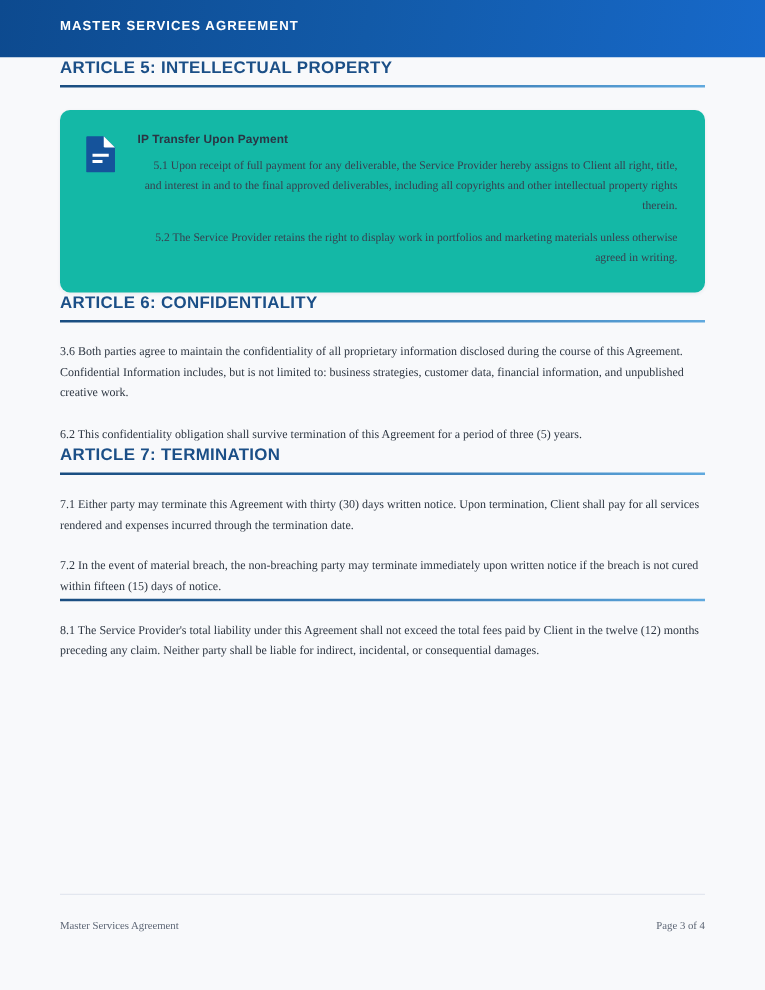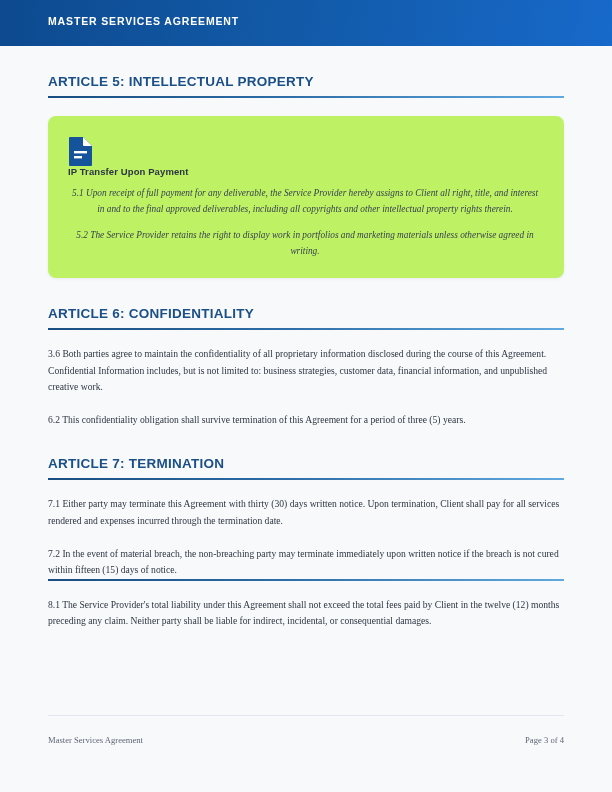--- a/index.html
+++ b/index.html
@@ -55,42 +55,40 @@
   
   .article-block {
     margin-bottom: 0;
   }
   .article-heading {
     font-family: "Liberation Sans", sans-serif;
     font-size: 13.5px;
     font-weight: bold;
     letter-spacing: 0.25px;
     color: #1b4f87;
-    padding-top: 28px;
     padding-bottom: 7px;
   }
   .article-rule {
     height: 2px;
     width: 516px;
     background: linear-gradient(90deg, #1a4d80 0%, #2d6ca6 45%, #60a9de 100%);
     margin-bottom: 3px;
   }
 
   
   .callout-card {
     margin-top: 18px;
-    background: #bef264;
+    background: #14b8a6;
     border-radius: 8px;
     box-shadow: 0 1px 3px rgba(25, 45, 80, 0.07);
     padding: 18px 22px 18px 20px;
     display: flex;
     align-items: flex-start;
     width: 516px;
     box-sizing: border-box;
-    flex-direction: column;
   }
   .callout-icon {
     flex: 0 0 auto;
     width: 26px;
     height: 30px;
     margin-top: 2px;
     margin-right: 16px;
   }
   .callout-icon svg { display: block; }
   .callout-text { flex: 1 1 auto; }
@@ -101,22 +99,21 @@
     color: #2b3444;
     margin-bottom: 9px;
     letter-spacing: 0.1px;
   }
   .callout-para {
     font-family: "Liberation Serif", serif;
     font-size: 9.3px;
     line-height: 1.72;
     color: #37404f;
     margin-bottom: 10px;
-    text-align: center;
-    font-style: italic;
+    text-align: right;
   }
   .callout-para:last-child { margin-bottom: 0; }
 
   
   .body-para {
     font-family: "Liberation Serif", serif;
     font-size: 9.6px;
     line-height: 1.73;
     color: #2d3642;
     margin-top: 16px;

